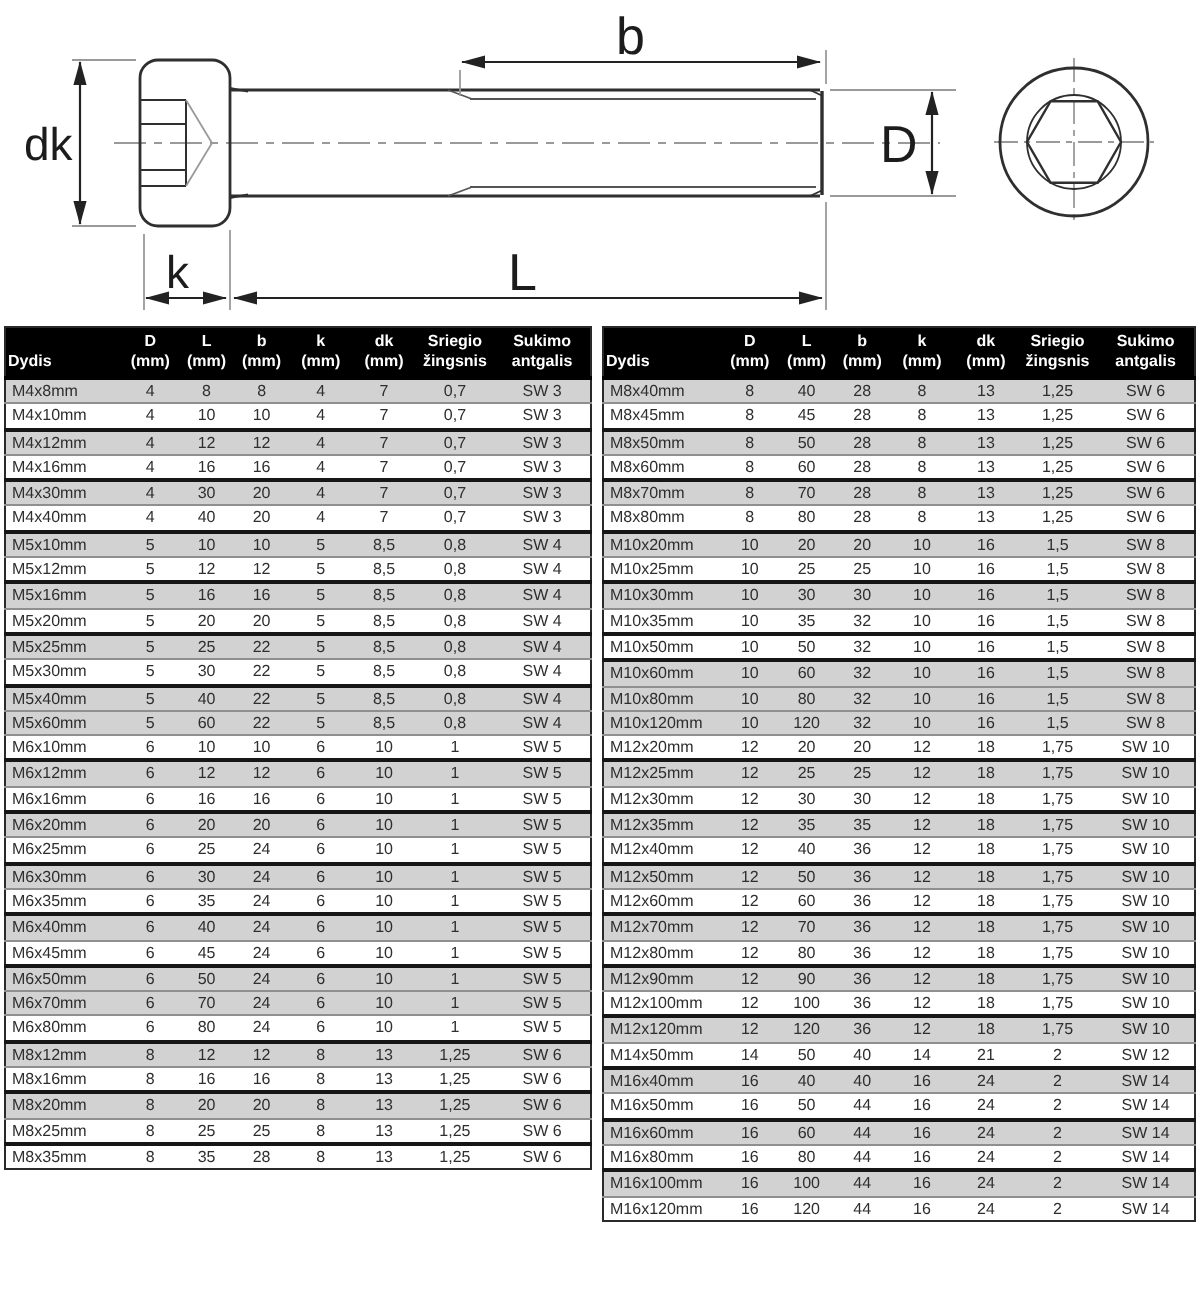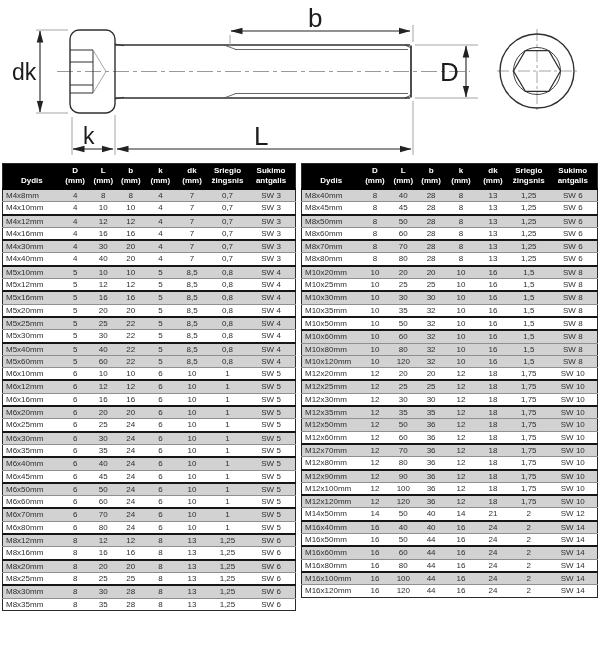--- a/index.html
+++ b/index.html
@@ -11,21 +11,21 @@
   .tables-wrap { display:flex; gap:5px; padding-left:2px; align-items:flex-start; }
 
   table.spec { border-collapse:collapse; table-layout:fixed;
                border:1px solid #2a2a2a; background:#fff; }
   table.spec.left  { width:294px; }
   table.spec.right { width:297px; }
 
   table.spec th { background:#000; color:#fff; font-weight:bold; font-size:8px;
                   line-height:1.25; padding:2px 1px 2px; text-align:center;
                   vertical-align:bottom; border-bottom:2px solid #000; }
-  table.spec th.size-col { text-align:center; padding-left:1px; }
+  table.spec th.size-col { text-align:left; padding-left:1px; }
 
   table.spec td { font-size:8px; color:#2e2e2e; text-align:center; padding:0 1px;
                   height:11.3px; line-height:11.3px; white-space:nowrap;
                   border-bottom:1px solid #8f8f8f; overflow:hidden; }
   table.spec td.size-col { text-align:left; padding-left:3px; }
   table.spec tr.stripe td { background:#d2d2d2; }
   table.spec tr.pair-end td { border-bottom:2px solid #161616; }
   table.spec tbody tr:last-child td { border-bottom:none; }
 
   col.c-size { width:19.9%; } col.c-d { width:9.8%; } col.c-l { width:9.4%; }
@@ -395,30 +395,20 @@
         <tr class="stripe">
           <td class="size-col">M6x50mm</td>
           <td>6</td>
           <td>50</td>
           <td>24</td>
           <td>6</td>
           <td>10</td>
           <td>1</td>
           <td>SW 5</td>
         </tr>
-        <tr class="pair-end">
-          <td class="size-col">M6x60mm</td>
-          <td>6</td>
-          <td>60</td>
-          <td>24</td>
-          <td>6</td>
-          <td>10</td>
-          <td>1</td>
-          <td>SW 5</td>
-        </tr>
         <tr class="stripe">
           <td class="size-col">M6x70mm</td>
           <td>6</td>
           <td>70</td>
           <td>24</td>
           <td>6</td>
           <td>10</td>
           <td>1</td>
           <td>SW 5</td>
         </tr>
@@ -460,30 +450,20 @@
           <td>8</td>
           <td>13</td>
           <td>1,25</td>
           <td>SW 6</td>
         </tr>
         <tr class="pair-end">
           <td class="size-col">M8x25mm</td>
           <td>8</td>
           <td>25</td>
           <td>25</td>
-          <td>8</td>
-          <td>13</td>
-          <td>1,25</td>
-          <td>SW 6</td>
-        </tr>
-        <tr class="stripe">
-          <td class="size-col">M8x30mm</td>
-          <td>8</td>
-          <td>30</td>
-          <td>28</td>
           <td>8</td>
           <td>13</td>
           <td>1,25</td>
           <td>SW 6</td>
         </tr>
         <tr class="pair-end">
           <td class="size-col">M8x35mm</td>
           <td>8</td>
           <td>35</td>
           <td>28</td>
@@ -715,20 +695,30 @@
         <tr class="stripe">
           <td class="size-col">M12x35mm</td>
           <td>12</td>
           <td>35</td>
           <td>35</td>
           <td>12</td>
           <td>18</td>
           <td>1,75</td>
           <td>SW 10</td>
         </tr>
+        <tr class="pair-end">
+          <td class="size-col">M12x40mm</td>
+          <td>12</td>
+          <td>40</td>
+          <td>36</td>
+          <td>12</td>
+          <td>18</td>
+          <td>1,75</td>
+          <td>SW 10</td>
+        </tr>
         <tr class="stripe">
           <td class="size-col">M12x50mm</td>
           <td>12</td>
           <td>50</td>
           <td>36</td>
           <td>12</td>
           <td>18</td>
           <td>1,75</td>
           <td>SW 10</td>
         </tr>

